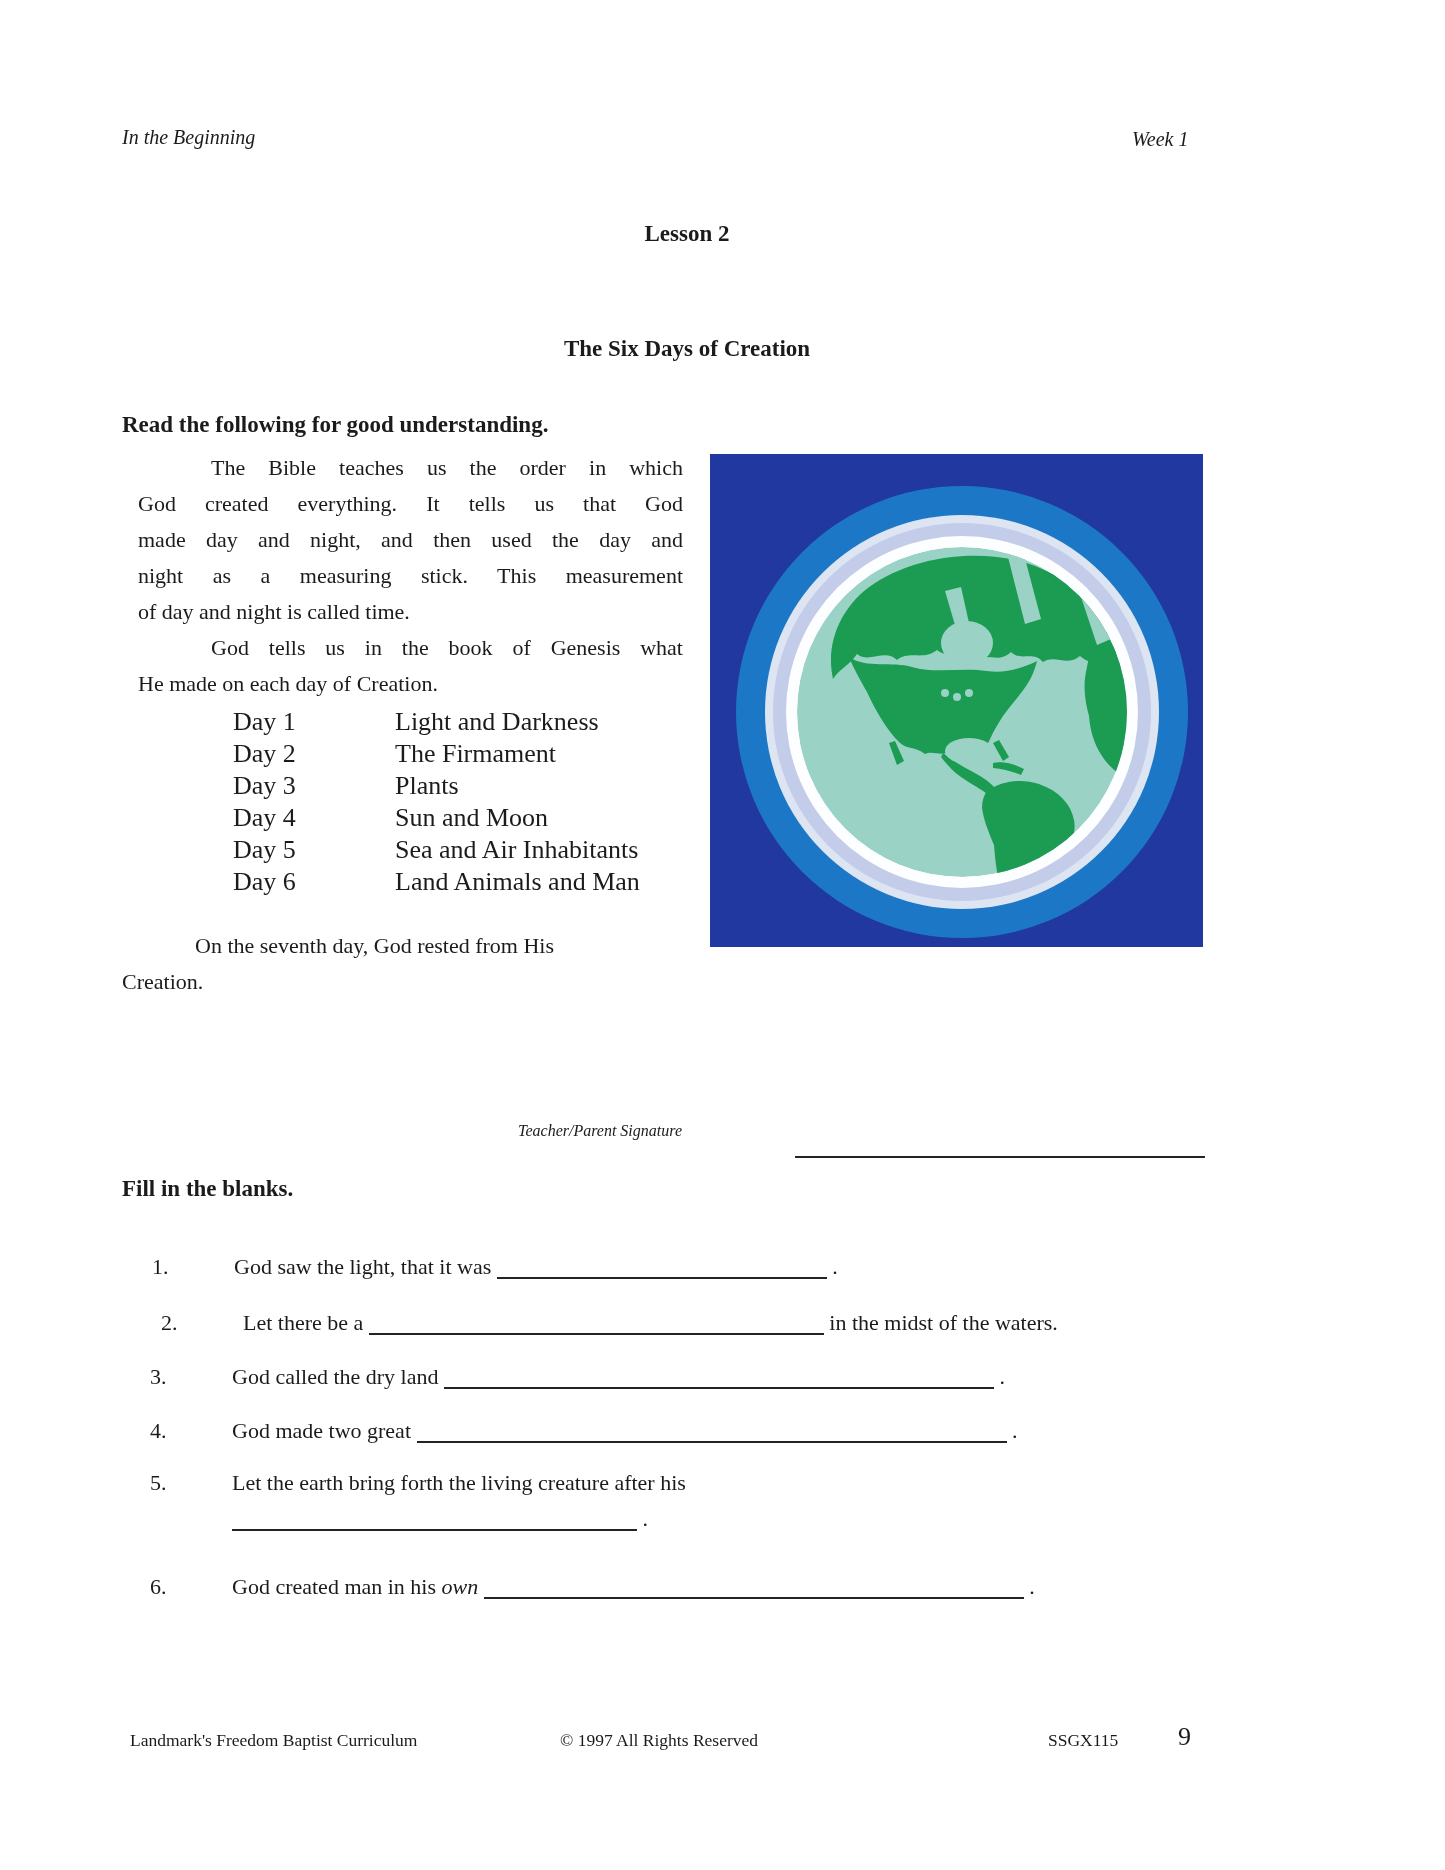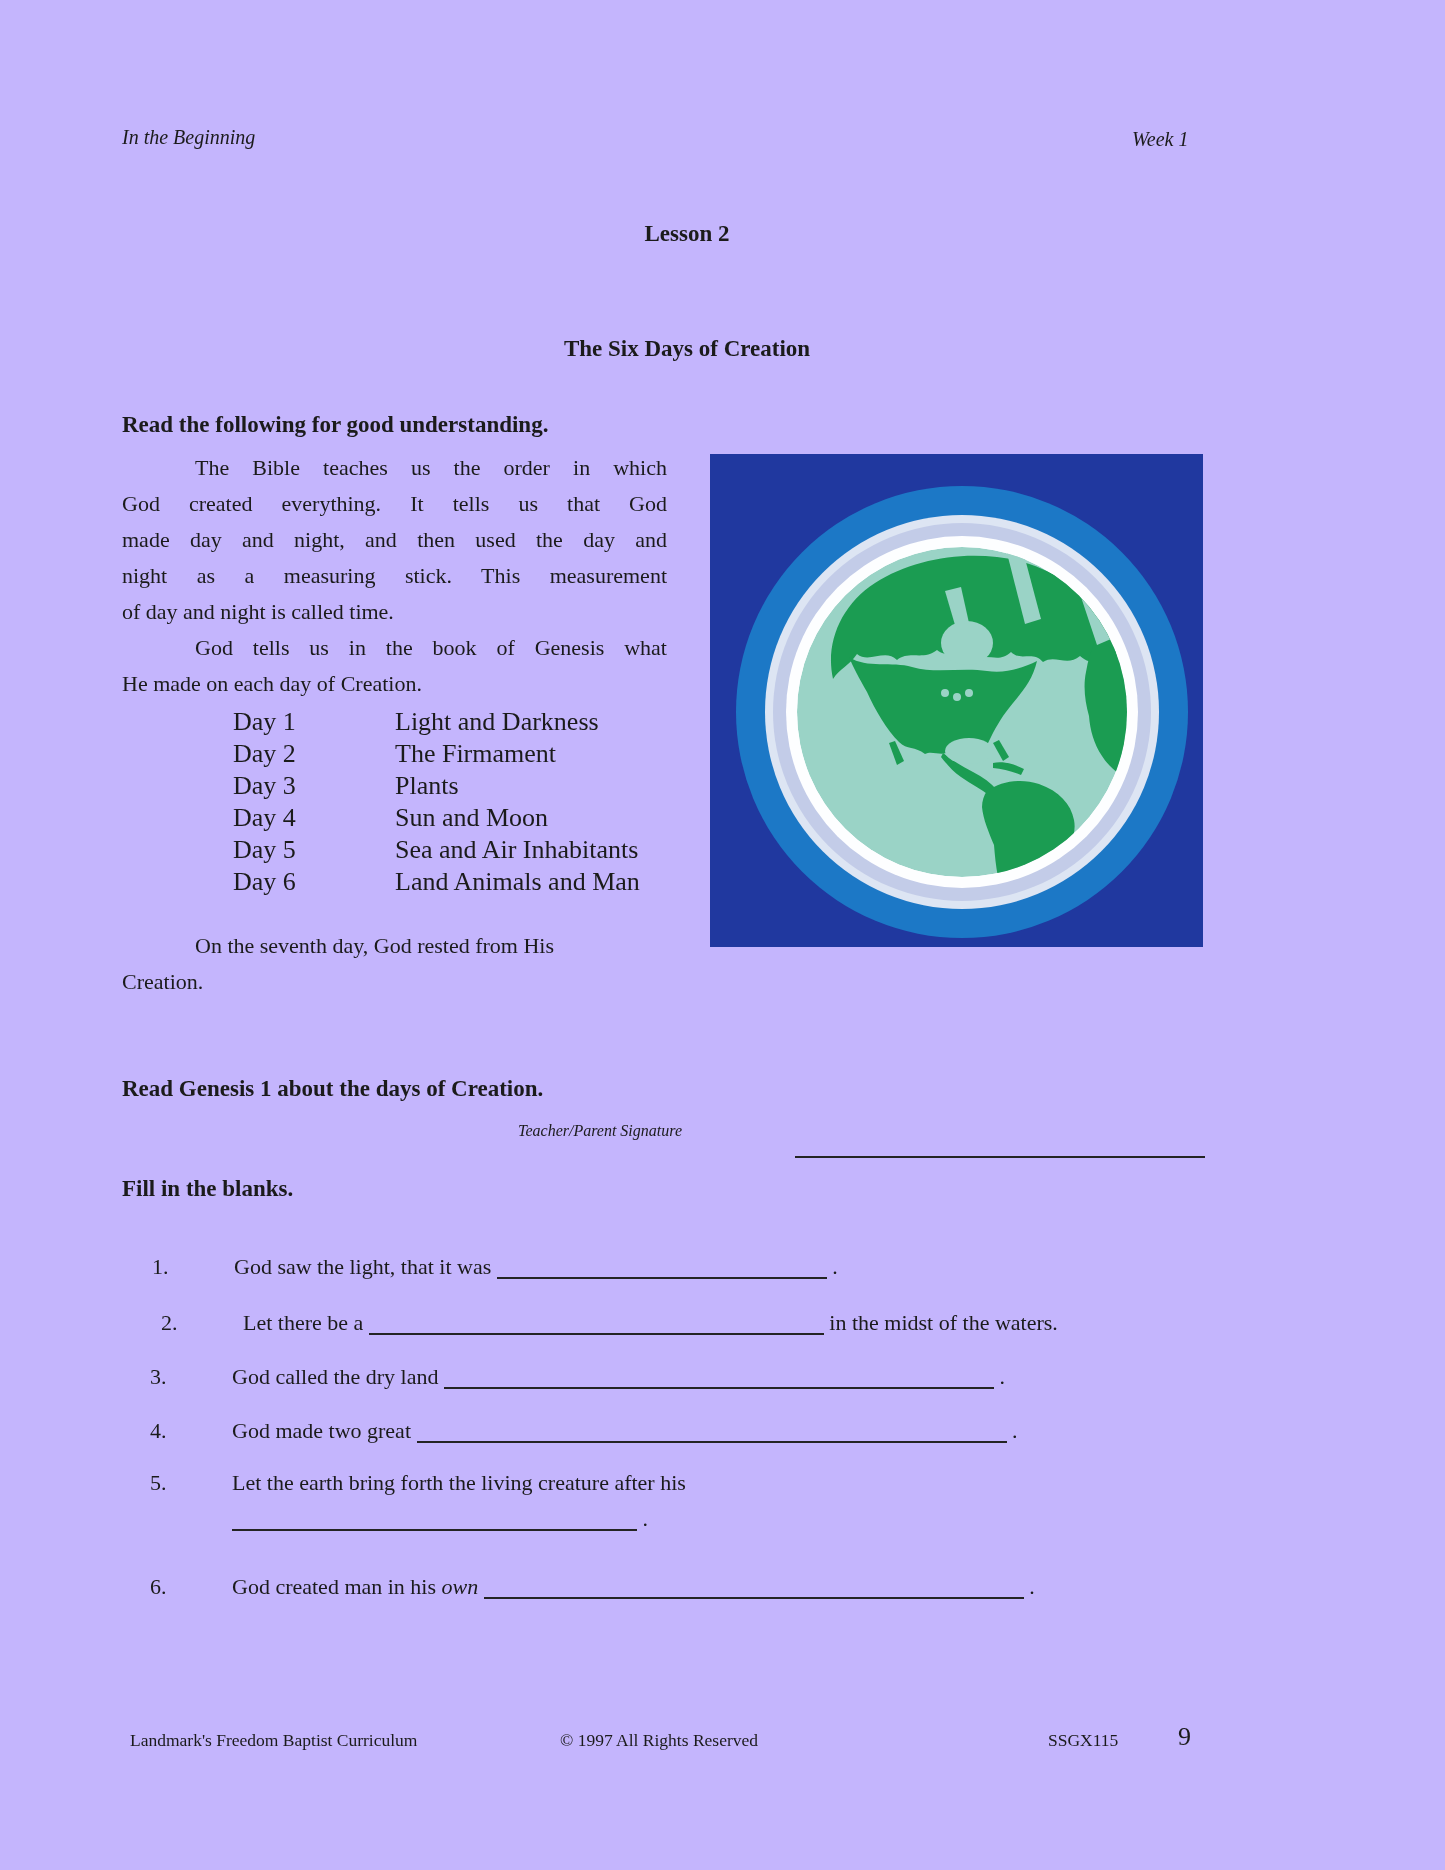--- a/index.html
+++ b/index.html
@@ -1,17 +1,17 @@
 <!DOCTYPE html>
 <html><head>
 <meta charset="utf-8">
 <style>
   html,body{margin:0;padding:0;background:#e8e8e8;}
   .page{
-    position:relative;width:1445px;height:1870px;background:#c4b5fd;
+    position:relative;width:1445px;height:1870px;background:#ffffff;
     font-family:"Liberation Serif","DejaVu Serif",serif;color:#1b1b1b;
     overflow:hidden;margin:0 auto;
   }
   .abs{position:absolute;}
   .it{font-style:italic;}
   .b{font-weight:bold;}
   .h20{font-size:20px;}
   .h23{font-size:23px;}
   .ctr{transform:translateX(-50%);white-space:nowrap;}
   .paras{width:545px;font-size:22px;line-height:36px;}
@@ -34,21 +34,21 @@
 <div class="page">
 
   <div class="abs it h20" style="left:122px;top:126px;">In the Beginning</div>
   <div class="abs it h20" style="left:1132px;top:128px;">Week 1</div>
 
   <div class="abs b h23 ctr" style="left:687px;top:221px;">Lesson 2</div>
   <div class="abs b h23 ctr" style="left:687px;top:336px;">The Six Days of Creation</div>
 
   <div class="abs b h23" style="left:122px;top:412px;">Read the following for good understanding.</div>
 
-  <div class="abs paras" style="left:122px;top:450px;">
+  <div class="abs paras" style="left:138px;top:450px;">
     <div class="jl ind">The Bible teaches us the order in which</div>
     <div class="jl">God created everything. It tells us that God</div>
     <div class="jl">made day and night, and then used the day and</div>
     <div class="jl">night as a measuring stick. This measurement</div>
     <div class="ll">of day and night is called time.</div>
     <div class="jl ind">God tells us in the book of Genesis what</div>
     <div class="ll">He made on each day of Creation.</div>
   </div>
 
   <div class="abs" style="left:233px;top:706px;">
@@ -121,21 +121,20 @@
 
             <circle cx="148" cy="146" r="4"></circle>
             <circle cx="160" cy="150" r="4"></circle>
             <circle cx="172" cy="146" r="4"></circle>
           </g>
         </g>
       </g>
     </svg>
   </div>
 
-  <div class="abs b h23" style="left:122px;top:1076px;">Read Genesis 1 about the days of Creation.</div>
 
   <div class="abs it sig-label" style="left:518px;top:1122px;">Teacher/Parent Signature</div>
   <div class="abs sig-line" style="left:795px;top:1126px;width:410px;height:30px;"></div>
 
   <div class="abs b h23" style="left:122px;top:1176px;">Fill in the blanks.</div>
 
   <div class="abs fib" style="left:152px;top:1252px;">
     <span class="fib-num">1.</span><span>God saw the light, that it was</span> <span class="blank" style="width:330px;"></span> <span>.</span>
   </div>
 

